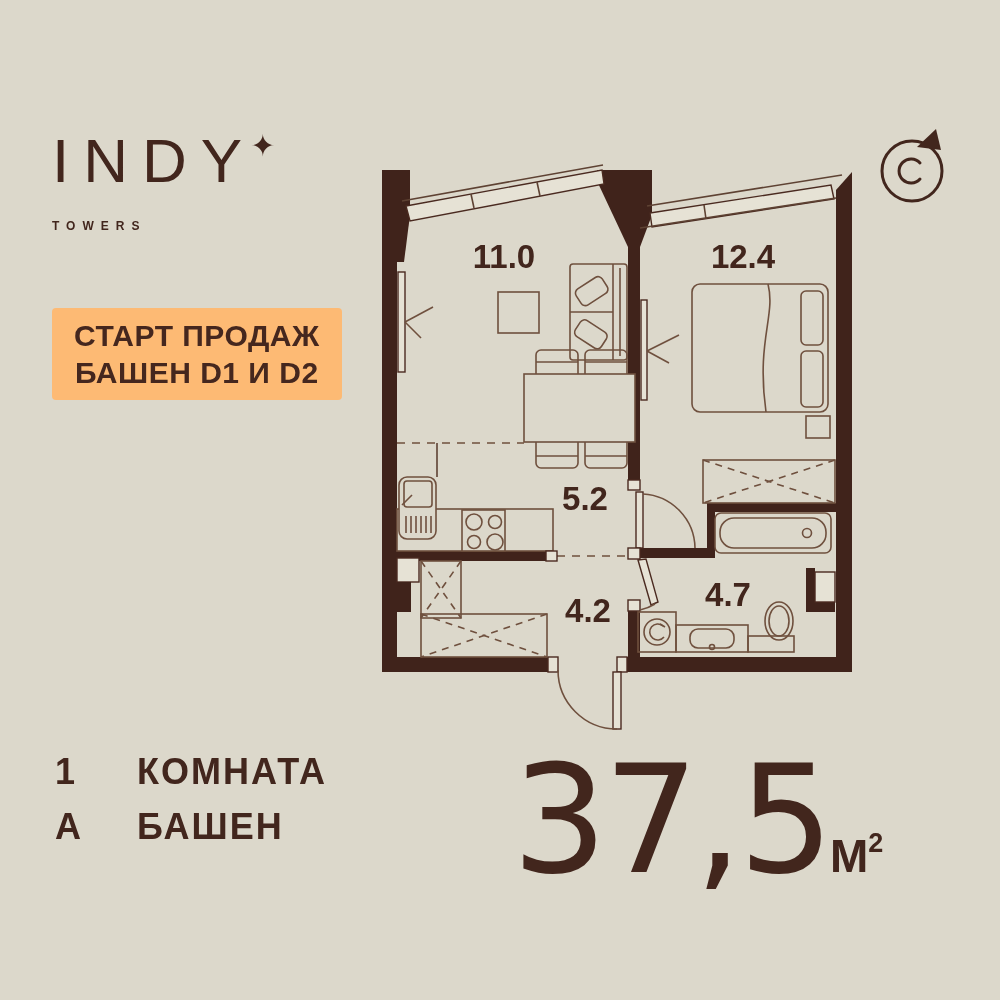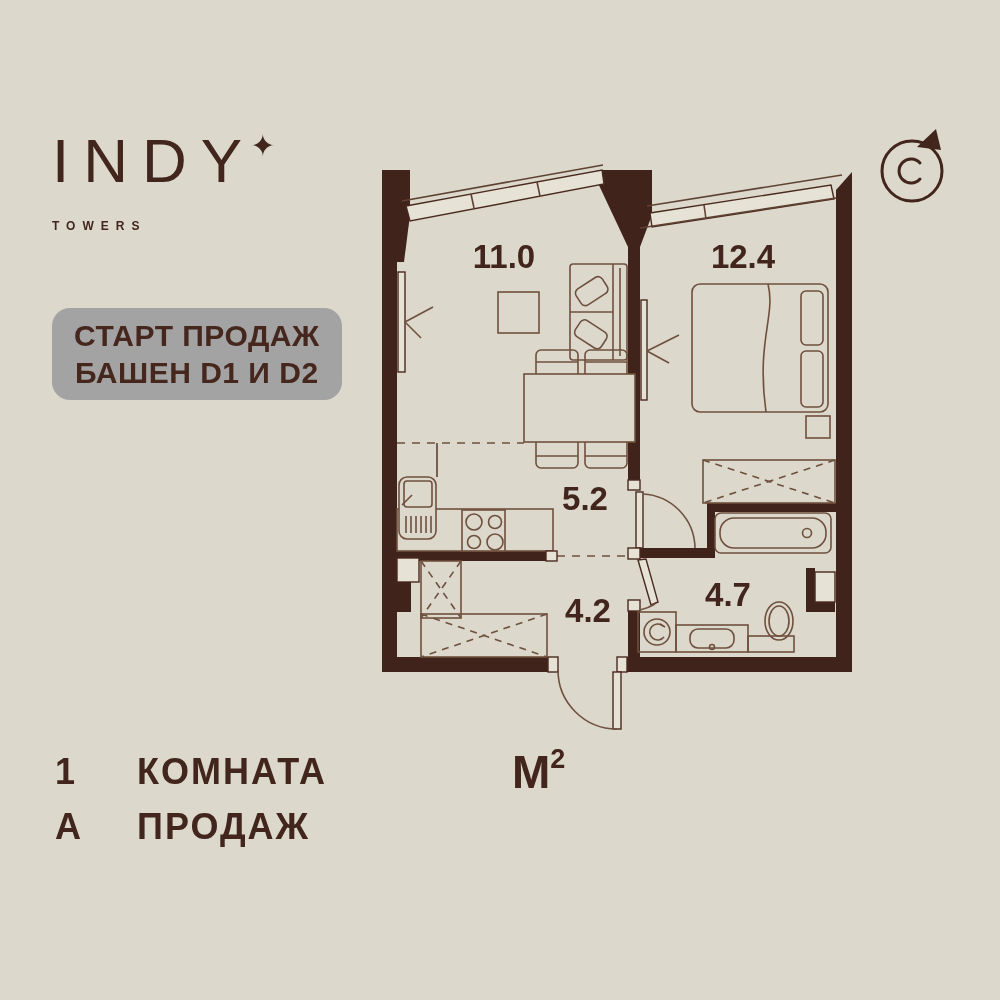--- a/index.html
+++ b/index.html
@@ -19,21 +19,21 @@
   .roomlabel{font-family:"Liberation Sans",sans-serif;font-size:33px;font-weight:700;fill:#42261d;}
   .compassline{stroke:#42261d;stroke-width:3;fill:none;stroke-linecap:round;}
 
   .logo{position:absolute;left:52px;top:130px;}
   .logo-name{font-size:62px;font-weight:400;letter-spacing:14px;line-height:62px;}
   .logo-star{display:inline-block;font-size:30px;transform:translateY(-26px);margin-left:-6px;}
   .logo-sub{font-size:12px;font-weight:700;letter-spacing:7px;margin-top:16px;}
 
   .badge{
     position:absolute;left:52px;top:308px;
-    background:#a3a3a3;border-radius:18px;
+    background:#fdba74;border-radius:4px;
     padding:9px 22px;text-align:center;
     font-size:30px;font-weight:700;line-height:37px;letter-spacing:0.5px;color:#45271e;
   }
 
   .details{position:absolute;left:55px;top:744px;}
   .details-row{display:flex;line-height:55px;font-size:36px;font-weight:700;}
   .details-value{width:82px;}
   .details-label{letter-spacing:2px;text-align:center;}
 
   .area{position:absolute;left:512px;top:745px;display:flex;align-items:baseline;}
@@ -251,21 +251,22 @@
     <div>БАШЕН D1 И D2</div>
   </div>
 
   <div class="details">
     <div class="details-row">
       <div class="details-value">1</div>
       <div class="details-label">КОМНАТА</div>
     </div>
     <div class="details-row">
       <div class="details-value">А</div>
-      <div class="details-label">ПРОДАЖ</div>
+      <div class="details-label">БАШЕН</div>
     </div>
   </div>
 
   <div class="area">
+    <div class="area-value">37,5</div>
     <div class="area-unit"><span class="unit-base">М</span><span class="unit-sup">2</span></div>
   </div>
 
 </div>
 
 </body></html>

